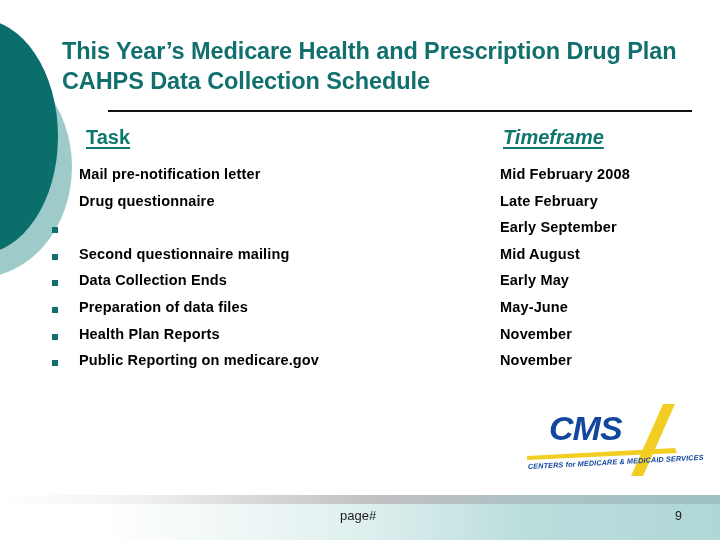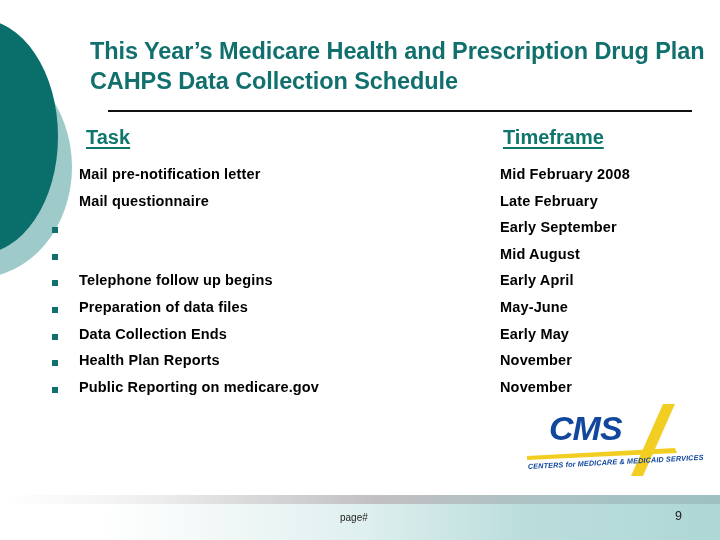--- a/index.html
+++ b/index.html
@@ -45,21 +45,20 @@
     position: absolute;
     left: 62px;
     top: 36px;
     width: 630px;
     z-index: 5;
     color: #11706E;
     font-size: 23.5px;
     font-weight: bold;
     line-height: 30px;
     letter-spacing: -0.1px;
-    margin-left: 28px;
   }
 
   
   #header-rule {
     position: absolute;
     left: 108px;
     top: 110px;
     width: 584px;
     height: 0;
     border-top: 2px solid #101010;
@@ -71,21 +70,21 @@
     position: absolute;
     z-index: 5;
     color: #0f766e;
     font-size: 20px;
     font-weight: bold;
     text-decoration: underline;
     text-underline-offset: 3px;
     white-space: nowrap;
   }
   #head-task { left: 86px; top: 126px; }
-  #head-timeframe { left: 503px; top: 126px; }
+  #head-timeframe { left: 503px; top: 126px; font-style: italic; }
 
   
   #schedule {
     position: absolute;
     left: 0;
     top: 165px;
     width: 720px;
     z-index: 4;
   }
   .row {
@@ -164,21 +163,21 @@
         rgba(186,176,180,0.75) 52%,
         rgba(168,190,192,0.85) 78%,
         rgba(156,190,192,0.9) 100%);
   }
   #footer-page-label {
     position: absolute;
     left: 340px;
     bottom: 17px;
     z-index: 7;
     color: #1d1d1d;
-    font-size: 10px;
+    font-size: 13px;
   }
   #footer-page-number {
     position: absolute;
     right: 38px;
     bottom: 17px;
     z-index: 7;
     color: #1d1d1d;
     font-size: 12.5px;
   }
 </style>
@@ -196,45 +195,41 @@
 
   <div class="col-head" id="head-task">Task</div>
   <div class="col-head" id="head-timeframe">Timeframe</div>
 
   <div id="schedule">
       <div class="row">
         <span class="task">Mail pre-notification letter</span>
         <span class="timeframe">Mid February 2008</span>
       </div>
       <div class="row">
-        <span class="task">Mail questionnaire</span>
+        <span class="task">Drug questionnaire</span>
         <span class="timeframe">Late February</span>
       </div>
       <div class="row">
         <span class="bullet"></span>
         <span class="timeframe">Early September</span>
       </div>
       <div class="row">
         <span class="bullet"></span>
+        <span class="task">Second questionnaire mailing</span>
         <span class="timeframe">Mid August</span>
       </div>
       <div class="row">
         <span class="bullet"></span>
-        <span class="task">Telephone follow up begins</span>
-        <span class="timeframe">Early April</span>
+        <span class="task">Data Collection Ends</span>
+        <span class="timeframe">Early May</span>
       </div>
       <div class="row">
         <span class="bullet"></span>
         <span class="task">Preparation of data files</span>
         <span class="timeframe">May-June</span>
-      </div>
-      <div class="row">
-        <span class="bullet"></span>
-        <span class="task">Data Collection Ends</span>
-        <span class="timeframe">Early May</span>
       </div>
       <div class="row">
         <span class="bullet"></span>
         <span class="task">Health Plan Reports</span>
         <span class="timeframe">November</span>
       </div>
       <div class="row">
         <span class="bullet"></span>
         <span class="task">Public Reporting on medicare.gov</span>
         <span class="timeframe">November</span>

